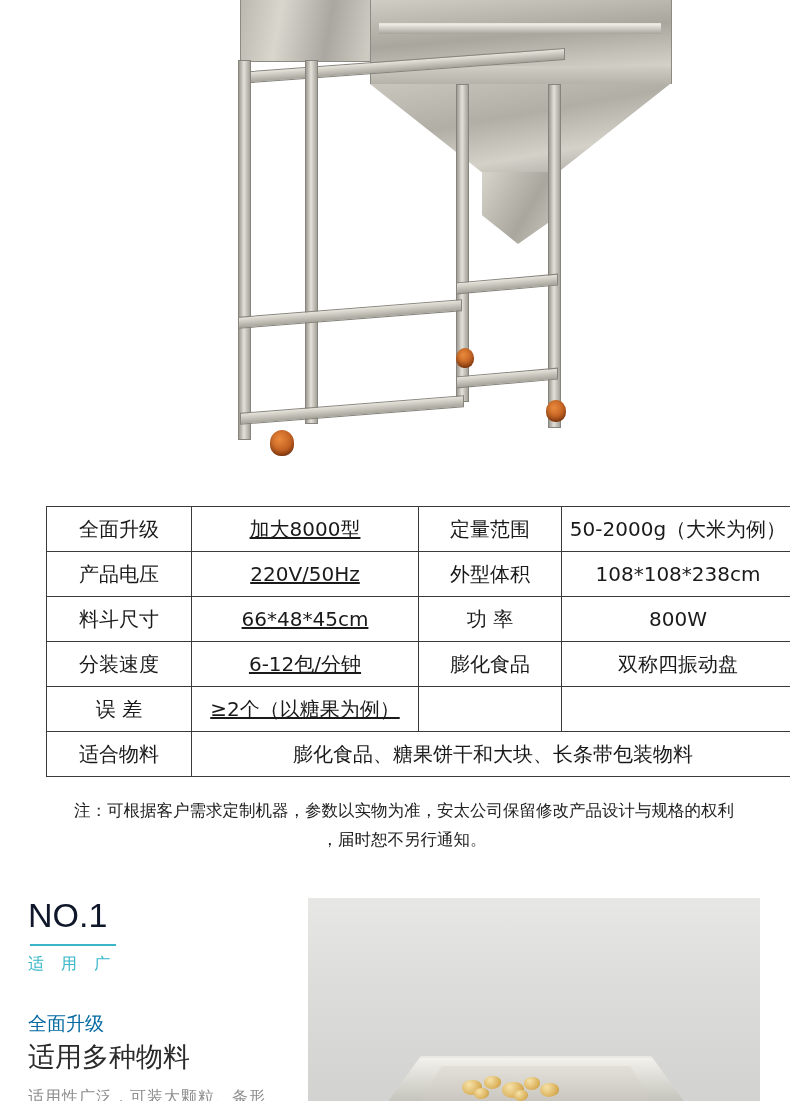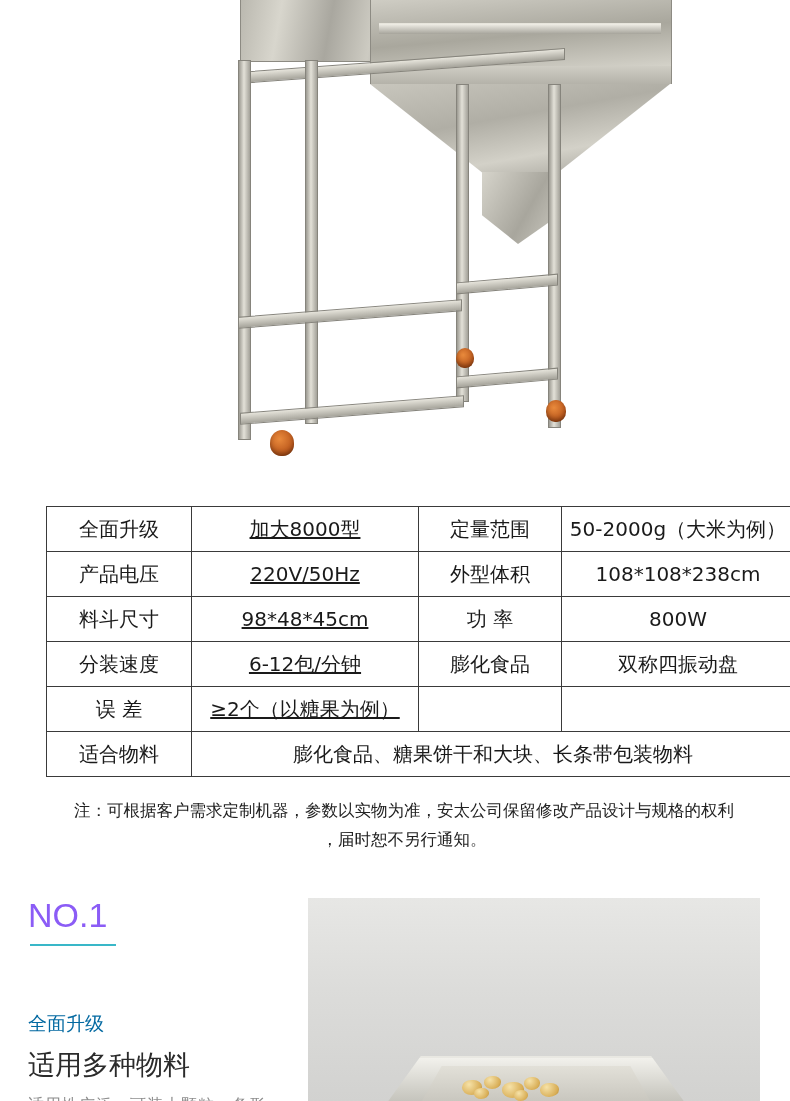--- a/index.html
+++ b/index.html
@@ -163,21 +163,21 @@
 
   
   .no1-block {
     position: absolute;
     left: 28px;
     top: 898px;
     width: 280px;
   }
   .no1-title {
     font-size: 34px;
-    color: #8b5cf6;
+    color: #0f172a;
     font-family: "Liberation Sans", sans-serif;
     letter-spacing: 0px;
     line-height: 1;
   }
   .no1-rule {
     width: 86px;
     height: 2px;
     background: #39b7c8;
     margin: 12px 0 8px 2px;
   }
@@ -197,21 +197,21 @@
     font-size: 19px;
     color: #0369a1;
     font-family: Liberation Serif, serif;
     line-height: 1.25;
   }
   .upgrade-2 {
     font-size: 27px;
     color: #2b2b2b;
     font-family: Liberation Sans, sans-serif;
     line-height: 1.3;
-    margin-top: 12px;
+    margin-top: 4px;
   }
   .upgrade-3 {
     font-size: 16px;
     color: #8d8d8d;
     font-family: "DejaVu Sans", "Liberation Sans", sans-serif;
     margin-top: 12px;
     letter-spacing: 1px;
   }
 
   
@@ -294,21 +294,21 @@
         <td class="c4">50-2000g（大米为例）</td>
       </tr>
       <tr>
         <td class="c1">产品电压</td>
         <td class="c2">220V/50Hz</td>
         <td class="c3">外型体积</td>
         <td class="c4">108*108*238cm</td>
       </tr>
       <tr>
         <td class="c1">料斗尺寸</td>
-        <td class="c2">98*48*45cm</td>
+        <td class="c2">66*48*45cm</td>
         <td class="c3">功    率</td>
         <td class="c4">800W</td>
       </tr>
       <tr>
         <td class="c1">分装速度</td>
         <td class="c2">6-12包/分钟</td>
         <td class="c3">膨化食品</td>
         <td class="c4">双称四振动盘</td>
       </tr>
       <tr>
@@ -326,20 +326,21 @@
 </div>
 
 <div class="note">
   <span>注：可根据客户需求定制机器，参数以实物为准，安太公司保留修改产品设计与规格的权利</span><br>
   <span>，届时恕不另行通知。</span>
 </div>
 
 <div class="no1-block">
   <div class="no1-title">NO.1</div>
   <div class="no1-rule"></div>
+  <div class="no1-sub">适 用 广</div>
 </div>
 
 <div class="upgrade">
   <div class="upgrade-1">全面升级</div>
   <div class="upgrade-2">适用多种物料</div>
   <div class="upgrade-3">适用性广泛，可装大颗粒、条形</div>
 </div>
 
 <div class="photo2">
   <div class="tray"></div>

